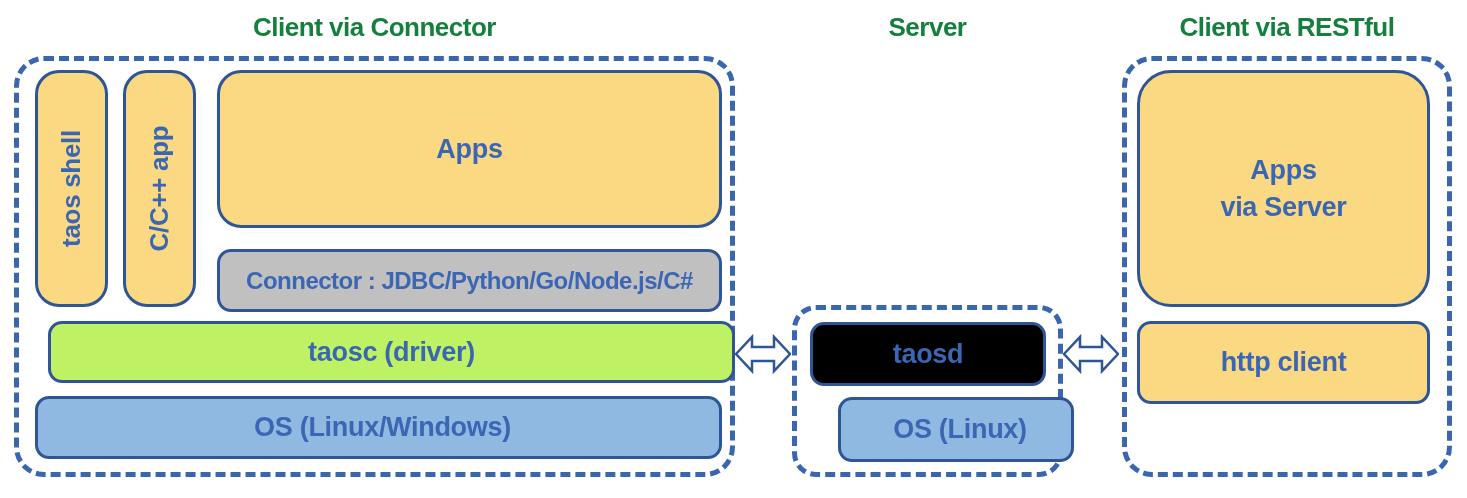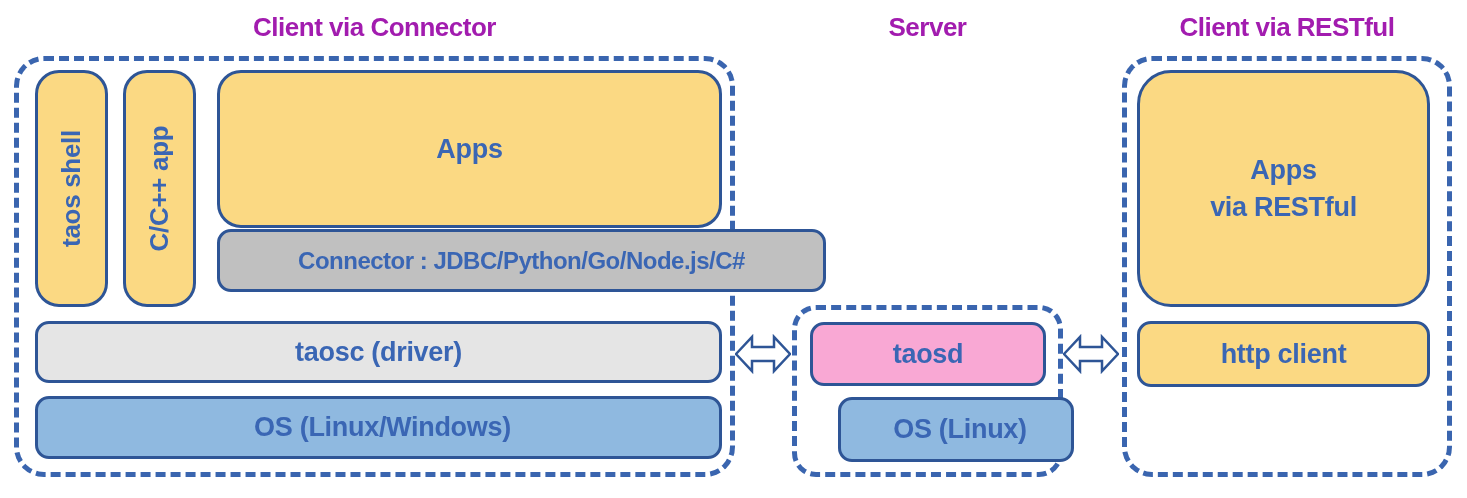--- a/index.html
+++ b/index.html
@@ -14,21 +14,21 @@
     background: #ffffff;
     font-family: "Liberation Sans", sans-serif;
     overflow: hidden;
   }
   .section-title {
     position: absolute;
     top: 12px;
     text-align: center;
     font-size: 26px;
     font-weight: 700;
-    color: #a21caf;
+    color: #15803d;
     letter-spacing: -0.5px;
   }
   .dashed-group {
     position: absolute;
     border: 5px dashed #3A65AF;
     border-radius: 30px;
     box-sizing: border-box;
   }
   .box {
     position: absolute;
@@ -39,23 +39,23 @@
     align-items: center;
     justify-content: center;
     color: #3A66B4;
     font-weight: 700;
     font-size: 27px;
     letter-spacing: -0.3px;
     text-align: center;
   }
   .yellow { background: #FBD983; }
   .gray   { background: #C0C0C0; }
-  .orange { background: #e5e5e5; }
+  .orange { background: #bef264; margin-left: 13px; }
   .blue   { background: #8FB9E0; padding-left: 8px; }
-  .green  { background: #f9a8d4; justify-content: center; }
+  .green  { background: #000000; justify-content: center; }
 
   .vertical-label {
     transform: rotate(-90deg);
     white-space: nowrap;
     font-size: 26px;
   }
   .connector-label { font-size: 24px; letter-spacing: -0.5px; }
   .big-radius   { border-radius: 24px; }
   .giant-radius { border-radius: 34px; }
   .two-line { line-height: 1.35; }
@@ -81,21 +81,21 @@
     </div>
 
     <div class="box yellow big-radius" style="left:104px; top:9px; width:73px; height:237px;">
       <span class="vertical-label">C/C++ app</span>
     </div>
 
     <div class="box yellow big-radius" style="left:198px; top:9px; width:505px; height:158px;">
       <span>Apps</span>
     </div>
 
-    <div class="box gray" style="left:198px; top:168px; width:609px; height:63px;">
+    <div class="box gray" style="left:198px; top:188px; width:505px; height:63px;">
       <span class="connector-label">Connector : JDBC/Python/Go/Node.js/C#</span>
     </div>
 
     <div class="box orange" style="left:16px; top:260px; width:687px; height:62px;">
       <span>taosc (driver)</span>
     </div>
 
     <div class="box blue" style="left:16px; top:335px; width:687px; height:63px;">
       <span>OS (Linux/Windows)</span>
     </div>
@@ -118,23 +118,23 @@
 
   <svg class="arrow" style="left:1063px; top:332px;" viewBox="0 0 56 44">
     <polygon points="1,22 17,5 17,15 39,15 39,5 55,22 39,39 39,29 17,29 17,39" fill="#FFFFFF" stroke="#2E5596" stroke-width="2.5" stroke-linejoin="miter"></polygon>
   </svg>
 
   <div class="dashed-group" style="left:1122px; top:56px; width:330px; height:421px;">
 
     <div class="box yellow giant-radius two-line" style="left:10px; top:9px; width:293px; height:237px;">
       <span>
         <span style="display:block;">Apps</span>
-        <span style="display:block;">via RESTful</span>
+        <span style="display:block;">via Server</span>
       </span>
     </div>
 
-    <div class="box yellow" style="left:10px; top:260px; width:293px; height:66px;">
+    <div class="box yellow" style="left:10px; top:260px; width:293px; height:83px;">
       <span>http client</span>
     </div>
 
   </div>
 
 </div>
 
 </body></html>

